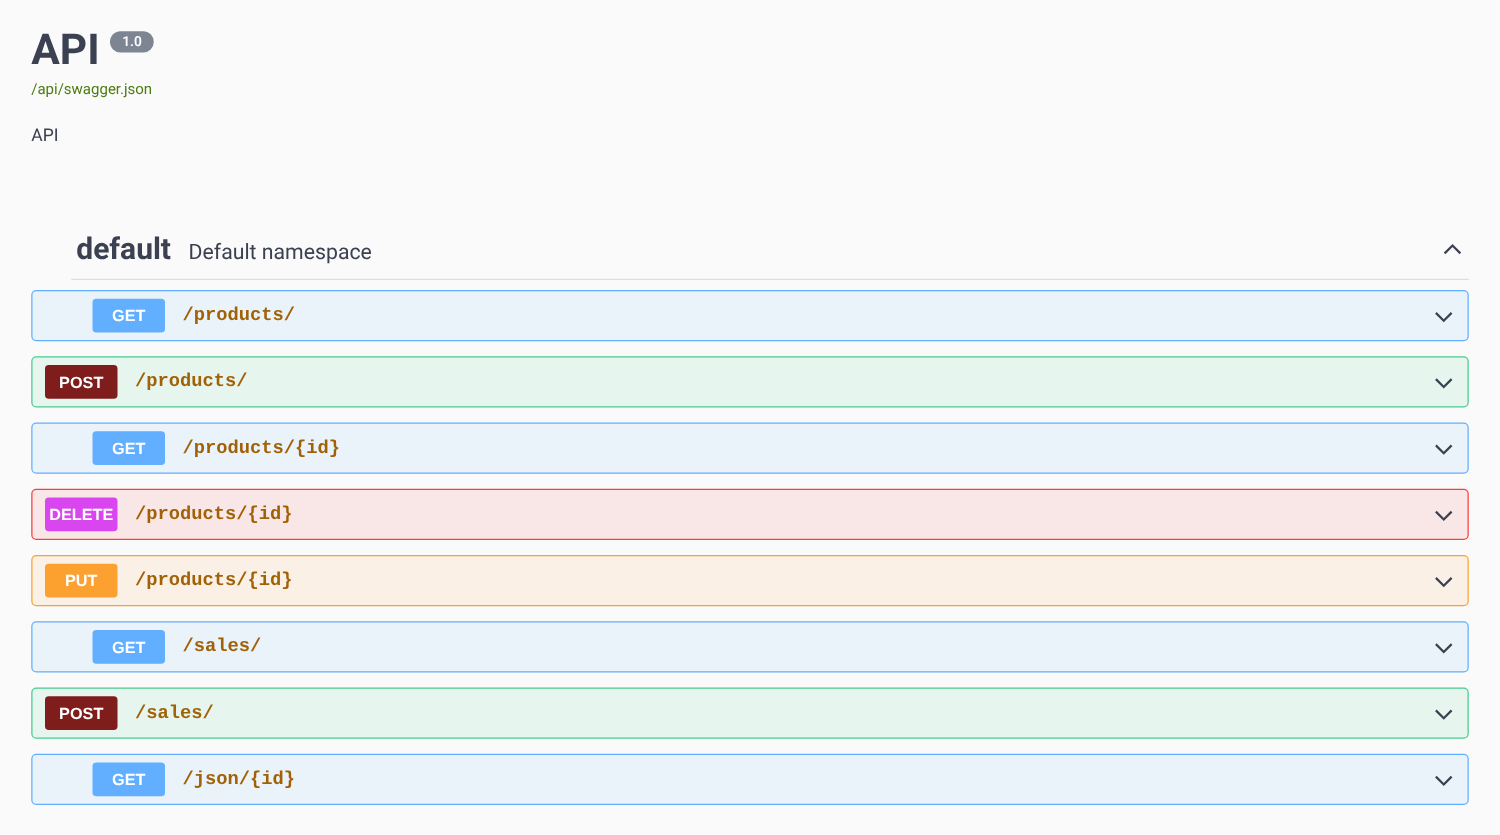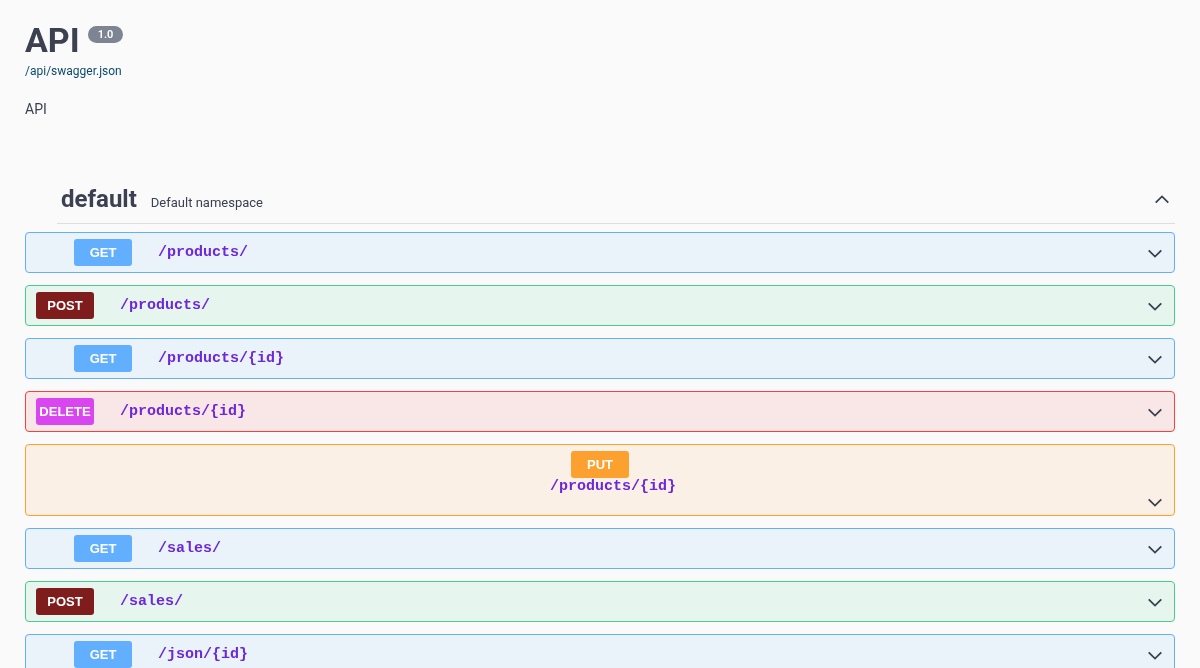--- a/index.html
+++ b/index.html
@@ -20,68 +20,68 @@
     background: #7d8492; color: #fff;
     font-size: 11px; font-weight: 600;
     padding: 2px 10px; border-radius: 12px;
     position: relative; top: -14px;
   }
   .base-url {
     font-family: "Courier New", monospace;
     font-size: 13px; color: #3b4151; margin-top: 4px;
   }
   .spec-link {
-    font-size: 12px; color: #0c4a6e; text-decoration: none;
+    font-size: 12px; color: #4d7c0f; text-decoration: none;
     display: inline-block; margin-top: 2px;
   }
   .short-desc { font-size: 14px; color: #3b4151; margin-top: 22px; }
   .tag-section { margin-top: 62px; }
   .tag-header {
     display: flex; align-items: baseline;
     padding: 6px 4px 10px 4px;
     border-bottom: 1px solid rgba(59,65,81,.15);
     cursor: pointer;
     margin-left: 32px;
   }
   .tag-name { font-size: 24px; font-weight: 700; color: #3b4151; }
-  .tag-desc { font-size: 13px; color: #3b4151; margin-left: 14px; }
+  .tag-desc { font-size: 17px; color: #3b4151; margin-left: 14px; }
   .tag-arrow { margin-left: auto; display: flex; align-items: center; color: #3b4151; }
   .ops { margin-top: 8px; }
   .opblock {
     border: 1px solid;
     border-radius: 4px;
     margin: 0 0 12px 0;
     display: flex; align-items: center;
     padding: 6px 10px;
     cursor: pointer;
   }
   .opblock .method {
     font-size: 13px; font-weight: 700;
     color: #fff; text-align: center;
     min-width: 58px; padding: 6px 0;
     border-radius: 3px;
     font-family: -apple-system, sans-serif;
   }
   .opblock .path {
     font-family: "Courier New", monospace;
     font-size: 15px; font-weight: 600;
-    color: #6d28d9; margin-left: 26px;
+    color: #a16207; margin-left: 14px;
   }
   .opblock .chev { margin-left: auto; color: #3b4151; display:flex; align-items:center; }
   
   .op-get { background: rgba(97,175,254,.1); border-color: #61affe; padding-left: 48px; }
   .op-get .method { background: #61affe; }
   
   .op-post { background: rgba(73,204,144,.1); border-color: #49cc90; }
   .op-post .method { background: #7f1d1d; }
   
   .op-delete { background: rgba(249,62,62,.1); border-color: #f93e3e; }
   .op-delete .method { background: #d946ef; }
   
-  .op-put { background: rgba(252,161,48,.1); border-color: #fca130; flex-direction: column; }
+  .op-put { background: rgba(252,161,48,.1); border-color: #fca130; }
   .op-put .method { background: #fca130; }
   svg.chev { width: 18px; height: 14px; }
 </style>
 </head>
 <body>
 
 <div class="page">
 
   <div class="header-row">
     <h1 class="api-title">API</h1>

